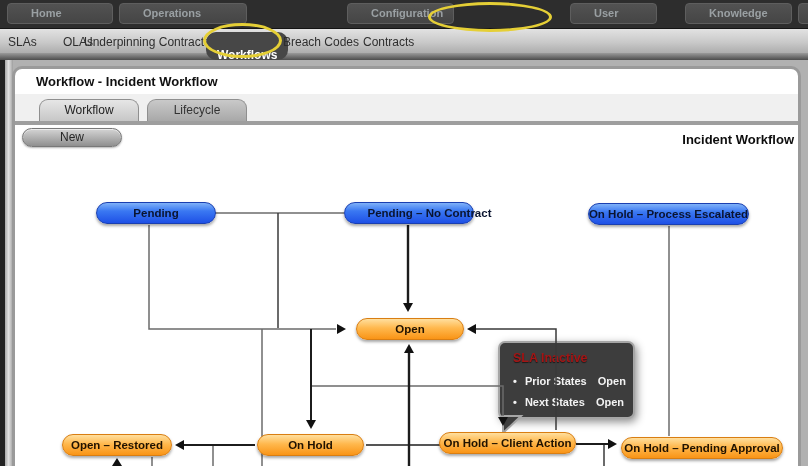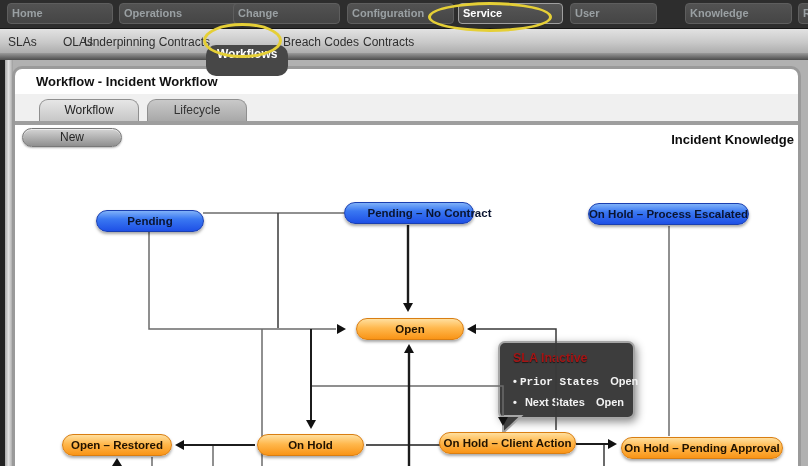--- a/index.html
+++ b/index.html
@@ -12,30 +12,30 @@
   }
   .abs { position:absolute; }
 
   
   .topnav { left:0; top:0; width:808px; height:28px; background:#2d2d2d; z-index:10; }
   .navtab {
     position:absolute; top:3px; height:21px;
     background:linear-gradient(180deg,#525252,#454545);
     border:1px solid #5e5e5e; border-radius:4px;
     color:#9aa0a3; font-size:11px; font-weight:bold;
-    line-height:19px; padding-left:4px; cursor:default;
+    line-height:19px; padding-left:23px; cursor:default;
   }
   .navtab.hl { color:#ffffff; border-color:#9f9f9f; background:linear-gradient(180deg,#565656,#484848); }
 
   
   .subnav { left:0; top:28px; width:808px; height:25px;
     background:linear-gradient(180deg,#e2e2e2 0%,#c9c9c9 55%,#adadad 100%);
     border-top:1px solid #141414; z-index:10; }
   .subitem { position:absolute; top:6px; font-size:12px; color:#2e2e2e; white-space:nowrap; }
-  .subpill { position:absolute; left:206px; top:16px; height:31px; padding:0 11px;
+  .subpill { position:absolute; left:206px; top:3px; height:24px; padding:14px 11px;
     background:#474747; border-radius:10px; color:#fff; font-size:12px; font-weight:bold;
     line-height:19px; }
   .shadowstrip { left:0; top:53px; width:808px; height:7px;
     background:linear-gradient(180deg,#9a9a9a,#4d4d4d); z-index:9; }
 
   
   .ellipse { border:3px solid #e5cf36; border-radius:50%; background:transparent; z-index:30; }
 
   
   .winedge-dark { left:0; top:56px; width:5px; height:410px; background:#232323; z-index:1; }
@@ -82,23 +82,21 @@
   .tt-tail { left:498px; top:415px; width:26px; height:21px; z-index:5; }
 
   .lines { left:0; top:0; width:808px; height:466px; z-index:6; pointer-events:none; }
 </style>
 </head>
 <body>
 
 <div class="abs topnav">
   <div class="navtab" style="left:7px;width:106px;">Home</div>
   <div class="navtab" style="left:119px;width:128px;">Operations</div>
-  <div class="navtab" style="left:233px;width:107px;">Change</div>
   <div class="navtab" style="left:347px;width:107px;">Configuration</div>
-  <div class="navtab hl" style="left:458px;width:105px;">Service</div>
   <div class="navtab" style="left:570px;width:87px;">User</div>
   <div class="navtab" style="left:685px;width:107px;">Knowledge</div>
   <div class="navtab" style="left:798px;width:60px;">R</div>
 </div>
 
 <div class="abs subnav">
   <div class="subitem" style="left:8px;">SLAs</div>
   <div class="subitem" style="left:46px;margin-left:17px;">OLAs</div>
   <div class="subitem" style="left:84px;">Underpinning Contracts</div>
   <div class="subpill">Workflows</div>
@@ -113,27 +111,27 @@
 <div class="abs winedge-dark"></div>
 <div class="abs winedge-light"></div>
 
 <div class="abs panel"></div>
 <div class="abs panel-title">Workflow - Incident Workflow</div>
 <div class="abs tabsrow"></div>
 <div class="ptab active" style="left:39px;">Workflow</div>
 <div class="ptab inactive" style="left:147px;">Lifecycle</div>
 <div class="abs graybar"></div>
 <div class="abs newbtn">New</div>
-<div class="abs diagram-title">Incident Knowledge</div>
+<div class="abs diagram-title">Incident Workflow</div>
 
 <div class="abs tooltip">
   <div class="tt-title">SLA Inactive</div>
   <div class="tt-row" style="top:32px;">
     <span>•</span>
-    <span style="font-family:Liberation Mono, monospace;">Prior States</span>
+    <span style="margin-left:5px;">Prior States</span>
     <span class="tt-val">Open</span>
   </div>
   <div class="tt-row" style="top:53px;">
     <span>•</span>
     <span style="margin-left:5px;">Next States</span>
     <span class="tt-val">Open</span>
   </div>
 </div>
 <svg class="abs tt-tail" viewBox="0 0 26 21">
   <polygon points="5,1 23,1 5,18" fill="#3d3d3d" stroke="#a6a6a6" stroke-width="2"></polygon>
@@ -172,20 +170,20 @@
     <polygon points="403,303 413,303 408,312"></polygon>
     <polygon points="404,353 414,353 409,344"></polygon>
     <polygon points="476,324 476,334 467,329"></polygon>
     <polygon points="498,417 508,417 503,426"></polygon>
     <polygon points="184,440 184,450 175,445"></polygon>
     <polygon points="608,439 608,449 617,444"></polygon>
     <polygon points="112,466 122,466 117,458"></polygon>
   </g>
 </svg>
 
-<div class="pill blue" style="left:96px;top:202px;width:108px;margin-top:8px;">Pending</div>
+<div class="pill blue" style="left:96px;top:202px;width:120px;">Pending</div>
 <div class="pill blue" style="left:344px;top:202px;width:130px;padding-left:41px;">Pending – No Contract</div>
 <div class="pill blue" style="left:588px;top:203px;width:161px;">On Hold – Process Escalated</div>
 <div class="pill orange" style="left:356px;top:318px;width:108px;">Open</div>
 <div class="pill orange" style="left:62px;top:434px;width:110px;">Open – Restored</div>
 <div class="pill orange" style="left:257px;top:434px;width:107px;">On Hold</div>
 <div class="pill orange" style="left:439px;top:432px;width:137px;">On Hold – Client Action</div>
 <div class="pill orange" style="left:621px;top:437px;width:162px;">On Hold – Pending Approval</div>
 
 </body></html>

